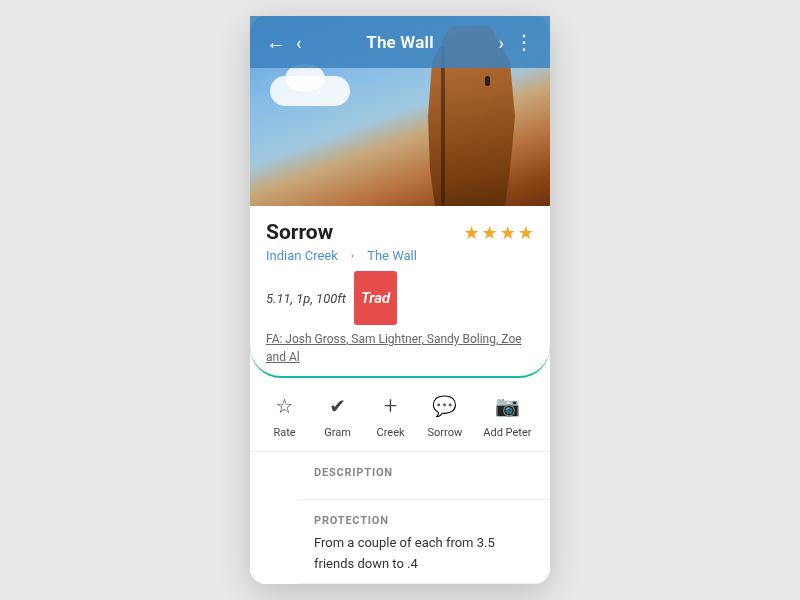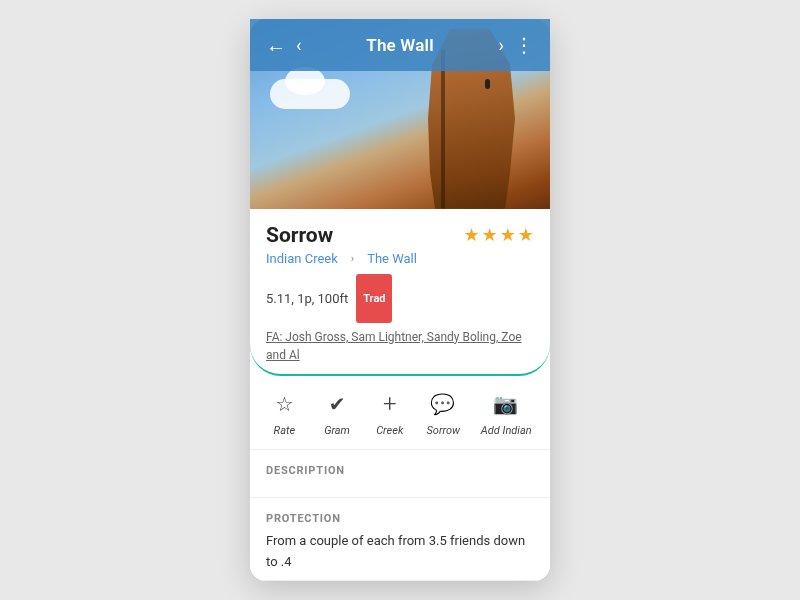--- a/index.html
+++ b/index.html
@@ -123,25 +123,26 @@
     }
     .breadcrumb-link { color: #4a90d9; text-decoration: none; }
     .breadcrumb-sep { color: #888; font-size: 11px; }
     .route-meta {
       display: flex;
       align-items: center;
       gap: 8px;
       font-size: 13px;
       color: #444;
       margin-bottom: 5px;
+      font-style: italic;
     }
     .trad-badge {
       background: #e74c4c;
       color: #fff;
-      font-size: 11px;
+      font-size: 15px;
       font-weight: 600;
       padding: 18px 7px;
       border-radius: 3px;
     }
     .route-fa {
       font-size: 12px;
       color: #666;
       line-height: 1.5;
       text-decoration: underline;
     }
@@ -164,25 +165,25 @@
       height: 32px;
       display: flex;
       align-items: center;
       justify-content: center;
       font-size: 20px;
       color: #444;
     }
     .action-label {
       font-size: 11px;
       color: #444;
-      font-style: italic;
     }
     .section {
       padding: 14px 16px;
       border-bottom: 1px solid #eee;
+      margin-left: 48px;
     }
     .section-title {
       font-size: 11px;
       font-weight: 700;
       color: #888;
       letter-spacing: 0.8px;
       text-transform: uppercase;
       margin-bottom: 6px;
     }
     .section-body {
@@ -257,21 +258,21 @@
       <div class="action-item">
         <div class="action-icon" style="font-size:24px; font-weight:300;">+</div>
         <span class="action-label">Creek</span>
       </div>
       <div class="action-item">
         <div class="action-icon">💬</div>
         <span class="action-label">Sorrow</span>
       </div>
       <div class="action-item">
         <div class="action-icon">📷</div>
-        <span class="action-label">Add Indian</span>
+        <span class="action-label">Add Peter</span>
       </div>
     </div>
 
     <div class="section">
       <div class="section-title">DESCRIPTION</div>
     </div>
 
     <div class="section" style="padding-bottom: 8px;">
       <div class="section-title">PROTECTION</div>
       <div class="section-body">From a couple of each from 3.5 friends down to .4</div>

